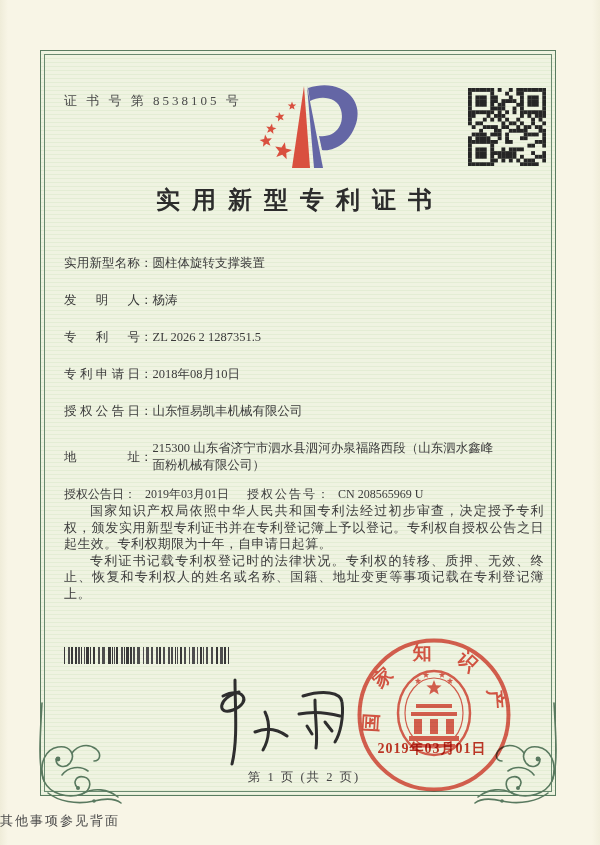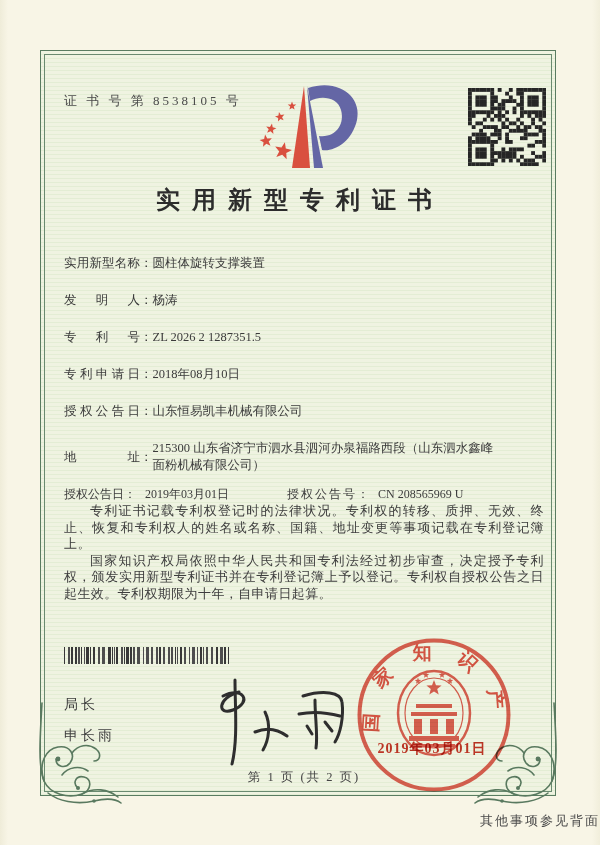--- a/index.html
+++ b/index.html
@@ -19,35 +19,35 @@
   .qr{position:absolute;left:468px;top:88px;}
   .title{position:absolute;left:0;right:0;top:184px;text-align:center;
          font-size:24px;font-weight:700;letter-spacing:12px;color:#2c2c2c;}
   .fields{position:absolute;left:64px;top:255px;right:56px;font-size:12.5px;color:#3b3b3b;}
   .frow{display:flex;line-height:17px;margin-bottom:20px;}
   .frow.addr{margin-bottom:12px;align-items:center;}
   .flabel{display:inline-block;width:76px;text-align:justify;text-align-last:justify;flex:none;}
   .fcolon{flex:none;}
   .fvalue{max-width:352px;}
   .grow{display:flex;line-height:17px;font-size:12px;}
-  .grow .g2{margin-left:58px;letter-spacing:2px;text-align:right;}
+  .grow .g2{margin-left:18px;letter-spacing:2px;text-align:right;}
   .grow .gv{margin-left:9px;letter-spacing:0;}
   .paras{position:absolute;left:64px;right:56px;top:503px;font-size:13px;line-height:16.5px;
          letter-spacing:0.4px;color:#3d3d3d;text-align:justify;}
   .paras p{margin:0;text-indent:2em;}
   .barcode{position:absolute;left:64px;top:647px;}
   .director{position:absolute;left:64px;top:696px;font-family:"Liberation Sans","DejaVu Sans",sans-serif;
             font-size:14px;letter-spacing:3px;color:#3e3e3e;font-weight:500;}
   .director div{margin-bottom:13px;}
   .signature{position:absolute;left:195px;top:674px;}
   .seal{position:absolute;left:357px;top:638px;width:154px;height:154px;mix-blend-mode:multiply;opacity:.93;}
   .sealdate{position:absolute;left:352px;top:740px;width:160px;text-align:center;
             font-size:14px;font-weight:700;letter-spacing:1px;color:#c9382a;mix-blend-mode:multiply;}
   .pageno{position:absolute;left:8px;right:0;top:769px;text-align:center;font-size:12.5px;letter-spacing:2px;color:#444;}
-  .backnote{position:absolute;left:0;right:0;top:812px;text-align:right;font-size:13px;letter-spacing:2px;color:#4a4a4a;}
+  .backnote{position:absolute;left:0;right:0;top:812px;text-align:left;font-size:13px;letter-spacing:2px;color:#4a4a4a;}
 </style>
 </head>
 <body>
 
 <div class="page">
 
   <div class="frame"></div>
 
   <svg class="corner bl" viewBox="0 0 96 112">
     <g fill="none" stroke="#59795f" stroke-width="1.6" stroke-linecap="round">
@@ -367,22 +367,22 @@
       <span>授权公告日</span>
         <span>：</span>
       <span class="gv">2019年03月01日</span>
       <span class="g2">授权公告号</span>
         <span>：</span>
       <span class="gv">CN 208565969 U</span>
     </div>
   </div>
 
   <div class="paras">
+    <p>国家知识产权局依照中华人民共和国专利法经过初步审查，决定授予专利权，颁发实用新型专利证书并在专利登记簿上予以登记。专利权自授权公告之日起生效。专利权期限为十年，自申请日起算。</p>
     <p>专利证书记载专利权登记时的法律状况。专利权的转移、质押、无效、终止、恢复和专利权人的姓名或名称、国籍、地址变更等事项记载在专利登记簿上。</p>
-    <p>国家知识产权局依照中华人民共和国专利法经过初步审查，决定授予专利权，颁发实用新型专利证书并在专利登记簿上予以登记。专利权自授权公告之日起生效。专利权期限为十年，自申请日起算。</p>
   </div>
 
   <svg class="barcode" id="barcode" width="170" height="17" viewBox="0 0 170 17">
       <rect x="0" y="0" width="1" height="17" fill="#383838"></rect>
       <rect x="4" y="0" width="2" height="17" fill="#4d4d4d"></rect>
       <rect x="7" y="0" width="2" height="17" fill="#383838"></rect>
       <rect x="11" y="0" width="2" height="17" fill="#383838"></rect>
       <rect x="14" y="0" width="2" height="17" fill="#4d4d4d"></rect>
       <rect x="17" y="0" width="1" height="17" fill="#383838"></rect>
       <rect x="20" y="0" width="1" height="17" fill="#4d4d4d"></rect>
@@ -419,24 +419,20 @@
       <rect x="136" y="0" width="2" height="17" fill="#383838"></rect>
       <rect x="139" y="0" width="1" height="17" fill="#4d4d4d"></rect>
       <rect x="142" y="0" width="2" height="17" fill="#4d4d4d"></rect>
       <rect x="147" y="0" width="2" height="17" fill="#4d4d4d"></rect>
       <rect x="152" y="0" width="2" height="17" fill="#383838"></rect>
       <rect x="156" y="0" width="3" height="17" fill="#4d4d4d"></rect>
       <rect x="160" y="0" width="2" height="17" fill="#383838"></rect>
       <rect x="164" y="0" width="1" height="17" fill="#383838"></rect>
     </svg>
 
-  <div class="director">
-    <div>局长</div>
-    <div>申长雨</div>
-  </div>
 
   <svg class="signature" width="150" height="95" viewBox="0 0 150 95">
     <g fill="none" stroke="#2e2e2e" stroke-width="3" stroke-linecap="round">
       <path d="M28,22 C48,12 58,28 38,36 C22,42 22,24 44,18"></path>
       <path d="M40,6 C40,32 43,66 37,90"></path>
       <path d="M70,38 C76,50 74,66 68,76"></path>
       <path d="M60,58 C74,52 84,56 92,62"></path>
       <path d="M108,22 C128,16 146,18 147,28 C149,44 145,60 140,68"></path>
       <path d="M104,40 C118,37 134,39 145,42"></path>
       <path d="M120,26 C120,44 123,62 121,74"></path>

